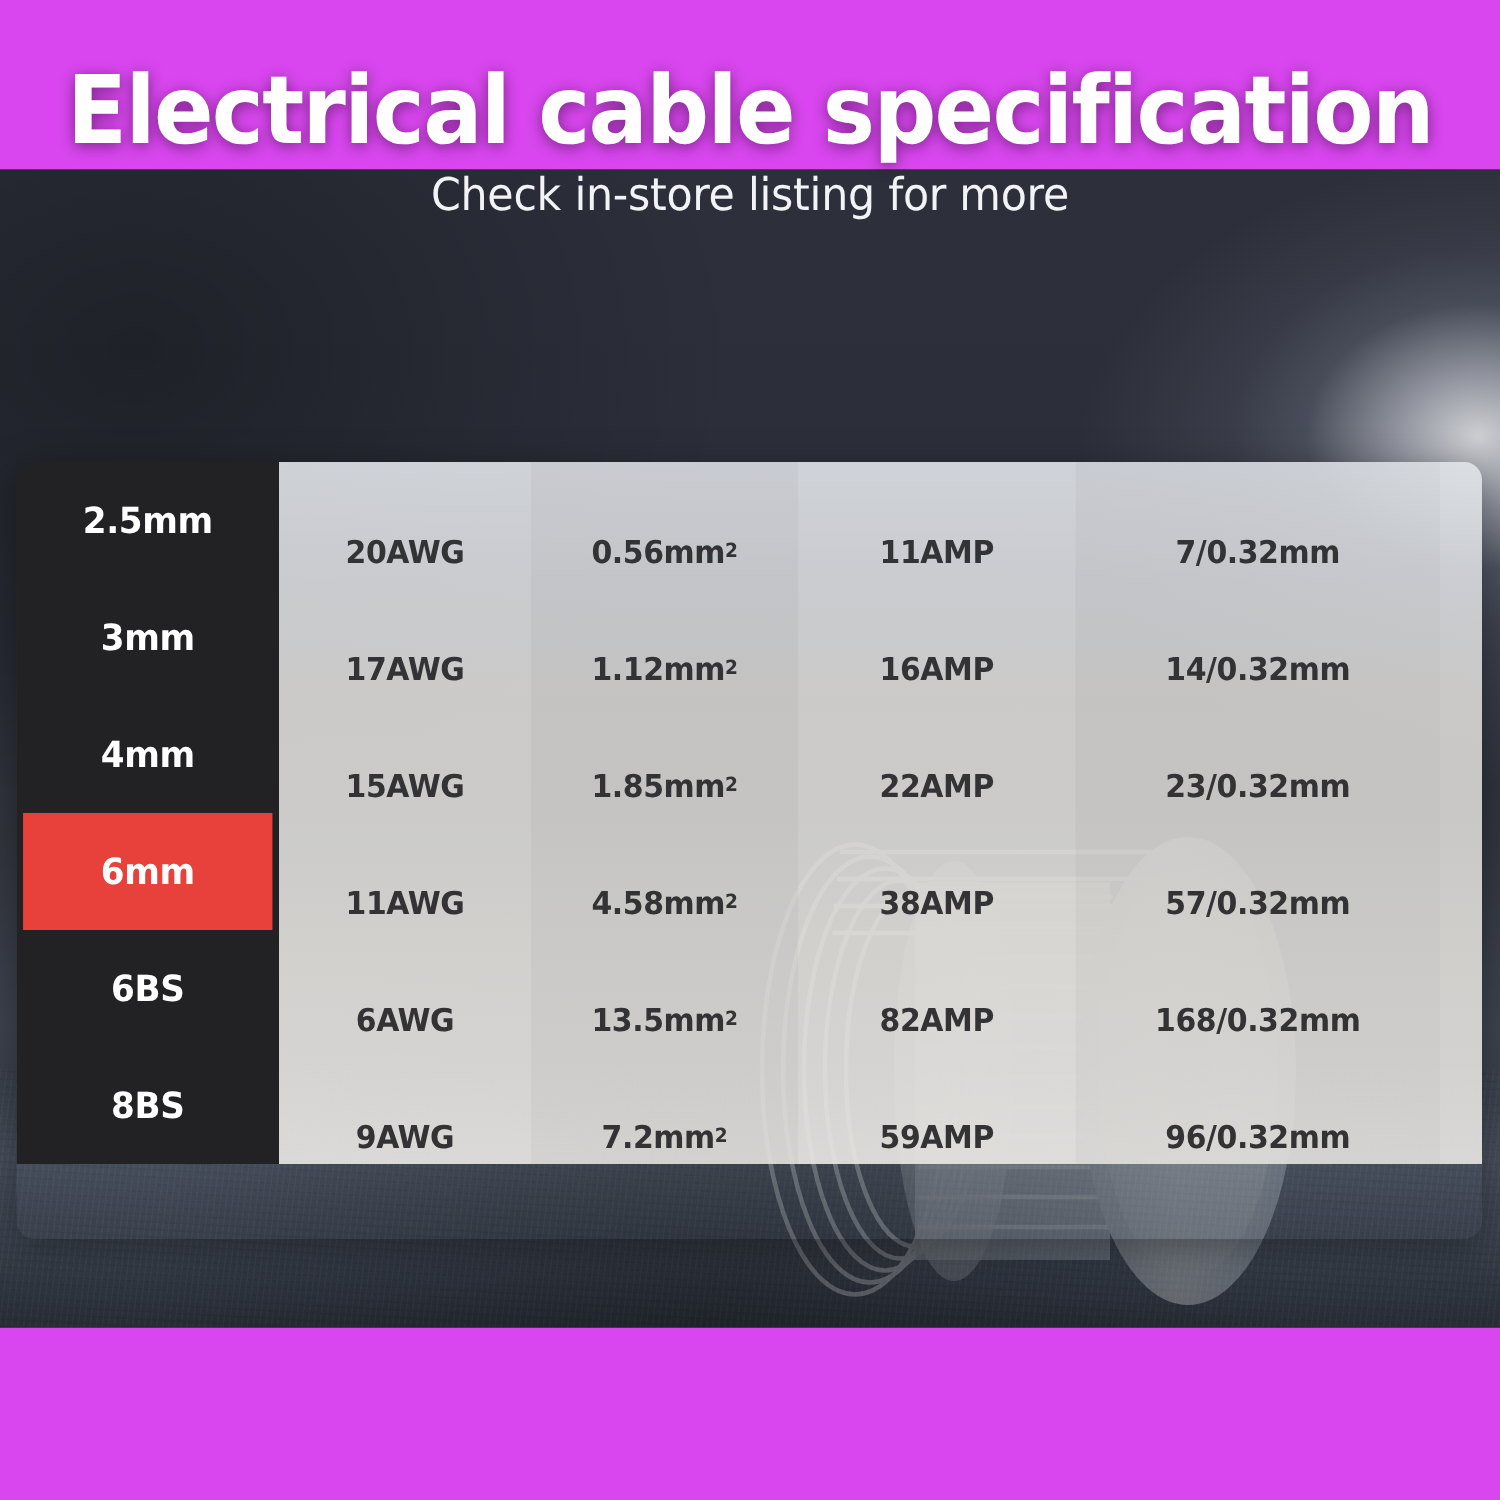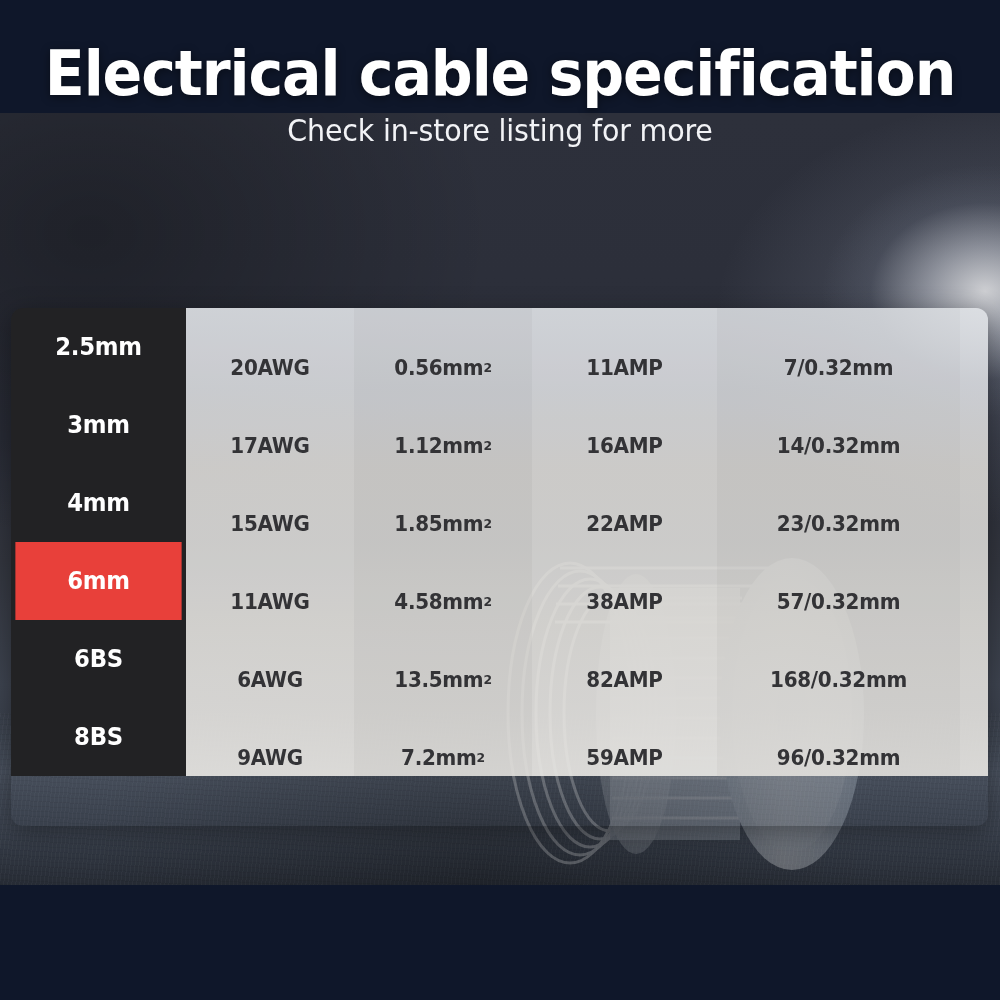--- a/index.html
+++ b/index.html
@@ -7,21 +7,21 @@
     width:1000px; height:1000px;
     background:#ffffff;
     font-family:"Liberation Sans", sans-serif;
     overflow:hidden;
   }
 
   
   #stage {
     position:relative;
     width:1000px; height:1000px;
-    background:#0f172a;
+    background:#d946ef;
   }
 
   
   #banner {
     position:absolute;
     left:0; top:113px;
     width:1000px; height:772px;
     overflow:hidden;
     background:
       radial-gradient(ellipse 220px 170px at 985px 178px,

